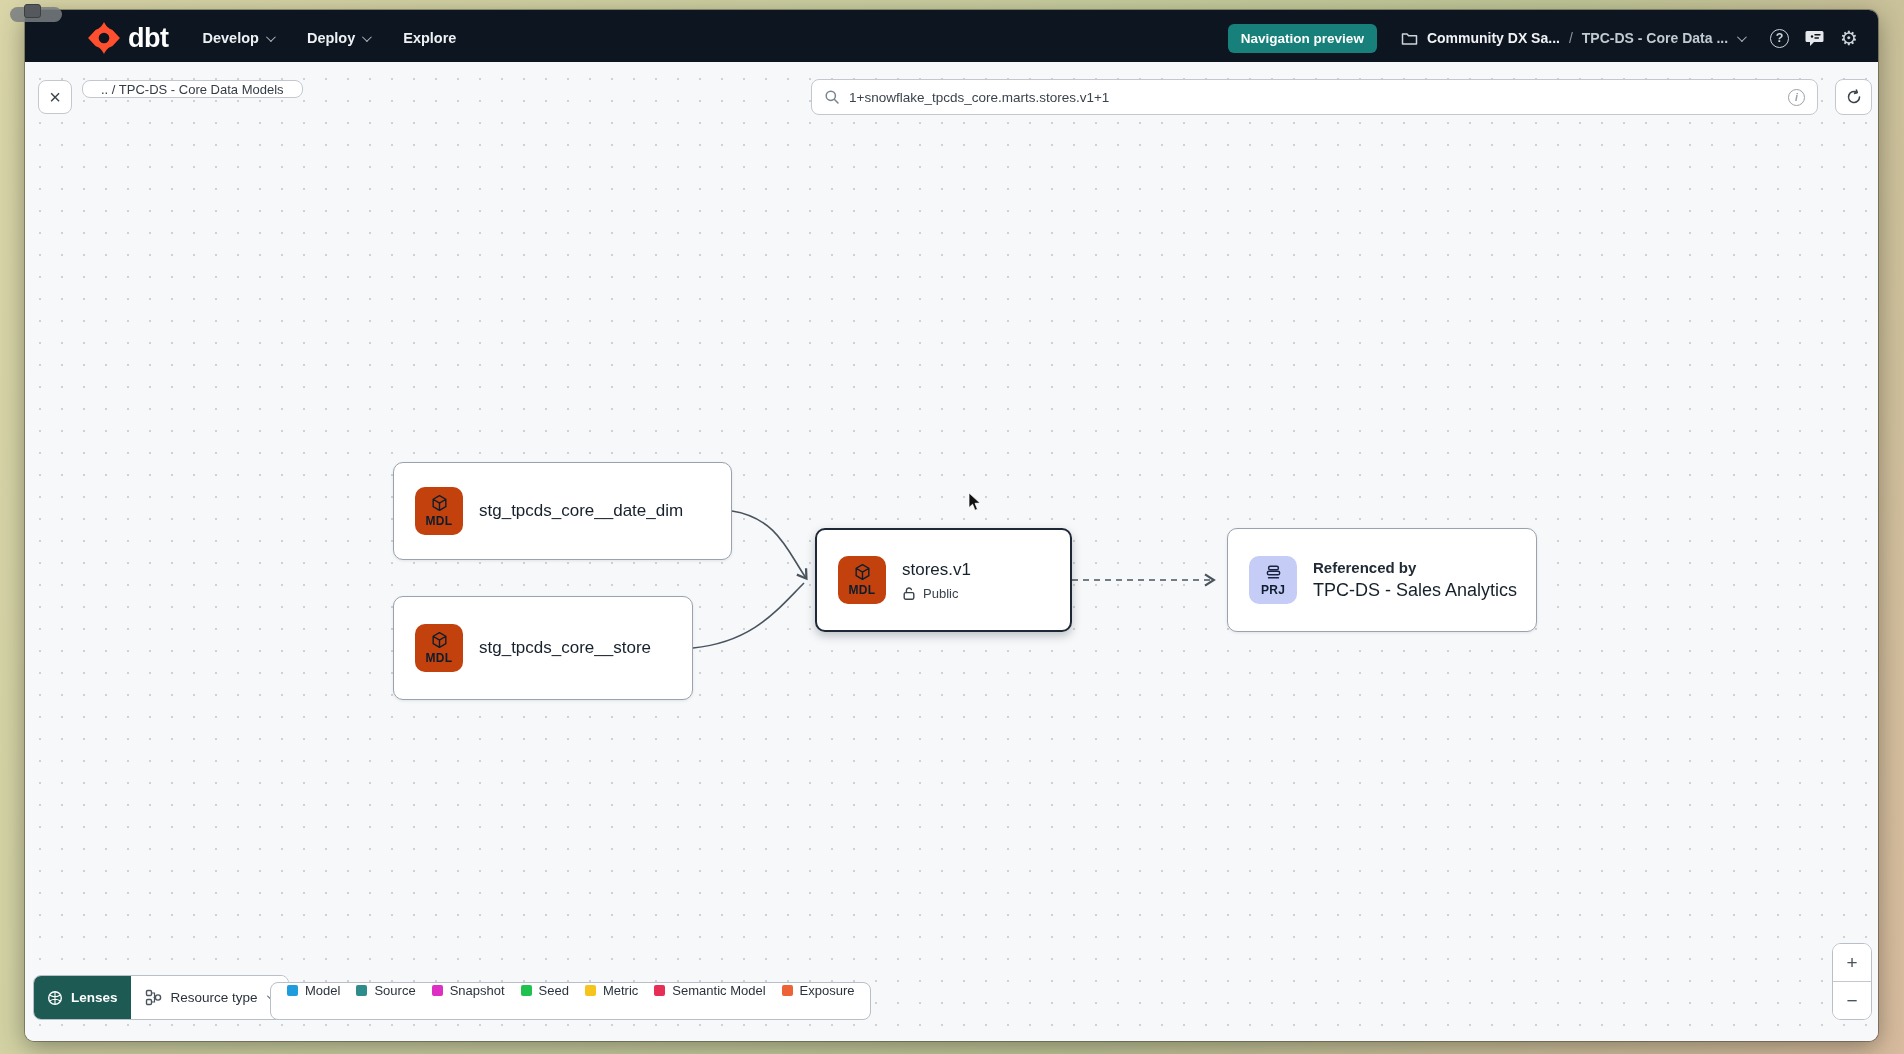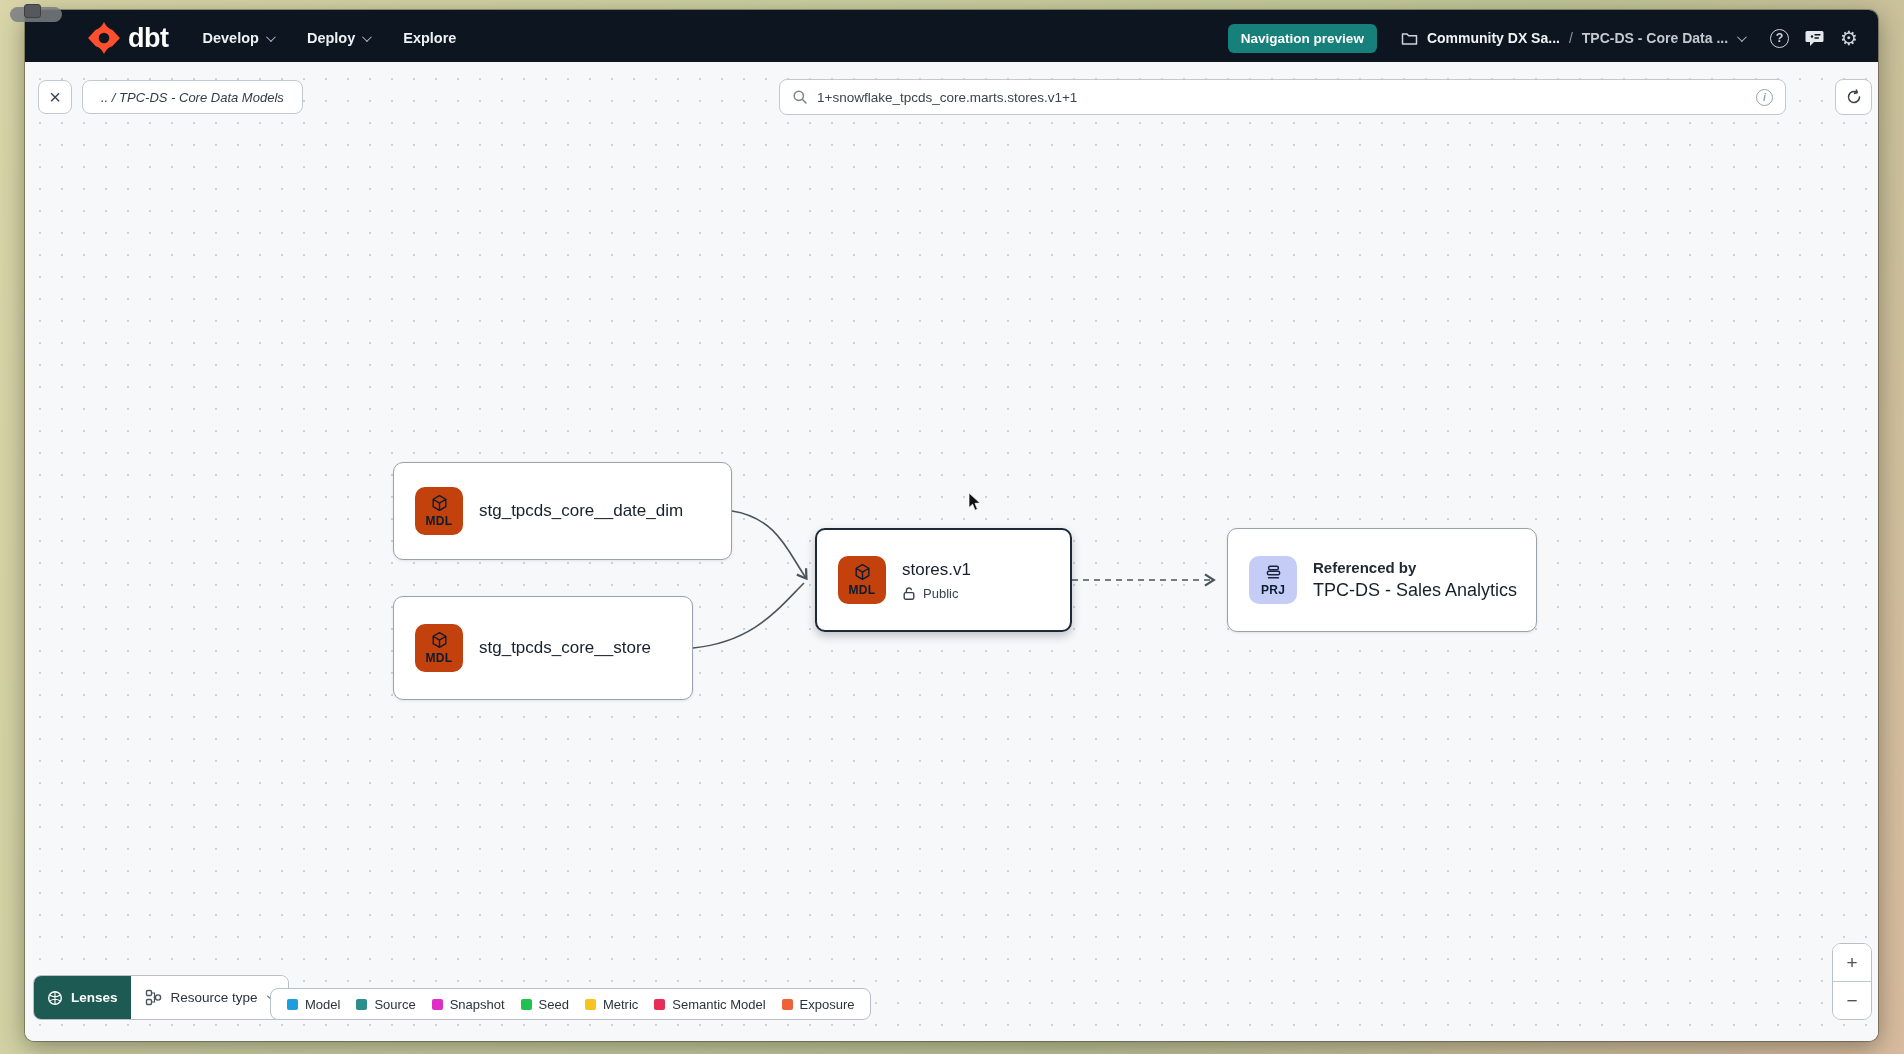--- a/index.html
+++ b/index.html
@@ -35,22 +35,22 @@
   .help-icon { width:19px; height:19px; border:1.7px solid #cfd4da; border-radius:50%; color:#cfd4da; font-size:12.5px; font-weight:700; display:flex; align-items:center; justify-content:center; cursor:pointer; }
   .gear-icon { color:#cfd4da; font-size:20px; line-height:1; cursor:pointer; font-family:"DejaVu Sans", sans-serif; }
   
   .canvas {
     position:absolute; left:0; top:52px; right:0; bottom:0;
     background-image:radial-gradient(circle,#ced2d7 1.3px, transparent 1.5px);
     background-size:22px 22px; background-position:4px 6px; background-color:#f7f8fa;
   }
   .ctl { background:#fff; border:1px solid #c3c8cf; border-radius:8px; position:absolute; display:flex; align-items:center; justify-content:center; }
   .close-btn { left:13px; top:18px; width:34px; height:34px; font-size:20px; color:#3c444d; cursor:pointer; }
-  .path-chip { left:57px; top:18px; height:34px; padding:0 18px; font-size:13px; color:#343c44;font-style:italic; }
-  .search-box { left:754px; top:17px; width:1007px; height:36px; justify-content:center; padding:0 12px; gap:9px; }
+  .path-chip { left:57px; top:18px; height:18px; padding:0 18px; font-size:13px; color:#343c44; }
+  .search-box { left:786px; top:17px; width:1007px; height:36px; justify-content:center; padding:0 12px; gap:9px; }
   .search-box input { border:none; outline:none; flex:1; font-size:13.5px; color:#3b434c; font-family:"Liberation Sans",sans-serif; background:transparent; }
   .info-icon { width:17px; height:17px; border:1.4px solid #9aa1a9; border-radius:50%; color:#9aa1a9; font-size:10.5px; font-style:italic; font-weight:700; display:flex; align-items:center; justify-content:center; }
   .refresh-btn { left:1810px; top:17px; width:37px; height:36px; cursor:pointer; }
   
   .node {
     position:absolute; background:#fff; border:1px solid #9aa3ad; border-radius:10px;
     display:flex; align-items:center; padding:0 18px 0 21px; gap:16px;
     box-shadow:0 1px 3px rgba(30,40,50,.10); cursor:pointer;
   }
   .node.selected { border:2px solid #1d2936; box-shadow:0 4px 10px rgba(20,30,40,.25); }
@@ -63,21 +63,21 @@
   .badge-label { font-size:12px; font-weight:700; color:#0e1d2e; letter-spacing:.3px; }
   .node-label { font-size:17px; color:#17212c; font-weight:500; white-space:nowrap; }
   .node-sub { display:flex; align-items:center; gap:7px; margin-top:6px; color:#39434d; font-size:13px; font-weight:400; }
   .node-caption { font-size:15px; font-weight:600; color:#202b36; }
   .node-title-lg { font-size:18px; font-weight:400; color:#17212c; margin-top:4px; white-space:nowrap; }
   .edges { position:absolute; left:0; top:0; width:100%; height:100%; pointer-events:none; }
   
   .footer-group { position:absolute; left:8px; bottom:21px; height:45px; display:flex; border:1px solid #b9bfc6; border-radius:8px; overflow:hidden; background:#fff; }
   .lenses-btn { background:#1d5a54; color:#fff; display:flex; align-items:center; gap:8px; padding:0 13px; font-size:13.5px; font-weight:600; cursor:pointer; }
   .resource-btn { display:flex; align-items:center; gap:9px; padding:0 14px; font-size:13.5px; color:#2b333c; cursor:pointer; background:#fff; }
-  .legend { position:absolute; left:245px; bottom:21px; height:32px; background:#fff; border:1px solid #b9bfc6; border-radius:8px; display:flex; align-items:center; gap:16px; padding:0 16px; }
+  .legend { position:absolute; left:245px; bottom:21px; height:38px; background:#fff; border:1px solid #b9bfc6; border-radius:8px; display:flex; align-items:flex-start; gap:16px; padding:0 16px; }
   .legend-item { display:flex; align-items:center; gap:7px; font-size:13px; color:#2b333c; }
   .swatch { width:11px; height:11px; border-radius:2px; display:inline-block; }
   .zoomctl { position:absolute; right:6px; bottom:21px; width:40px; height:77px; background:#fff; border:1px solid #b9bfc6; border-radius:9px; display:flex; flex-direction:column; overflow:hidden; }
   .zoomctl button { flex:1; border:none; background:#fff; font-size:19px; color:#4b545d; cursor:pointer; font-family:"Liberation Sans",sans-serif; }
   .zoomctl button:first-child { border-bottom:1px solid #c3c8cf; }
   
   .rec-pill { position:absolute; left:10px; top:7px; width:52px; height:15px; border-radius:8px; background:rgba(120,124,128,.85); z-index:5; }
   .rec-pill::after { content:""; position:absolute; left:14px; top:-3px; width:15px; height:12px; border-radius:3px; background:#55585c; border:1px solid #3c3f42; }
   .cursor { position:absolute; left:943px; top:430px; z-index:9; }
   svg.icon { display:block; }

